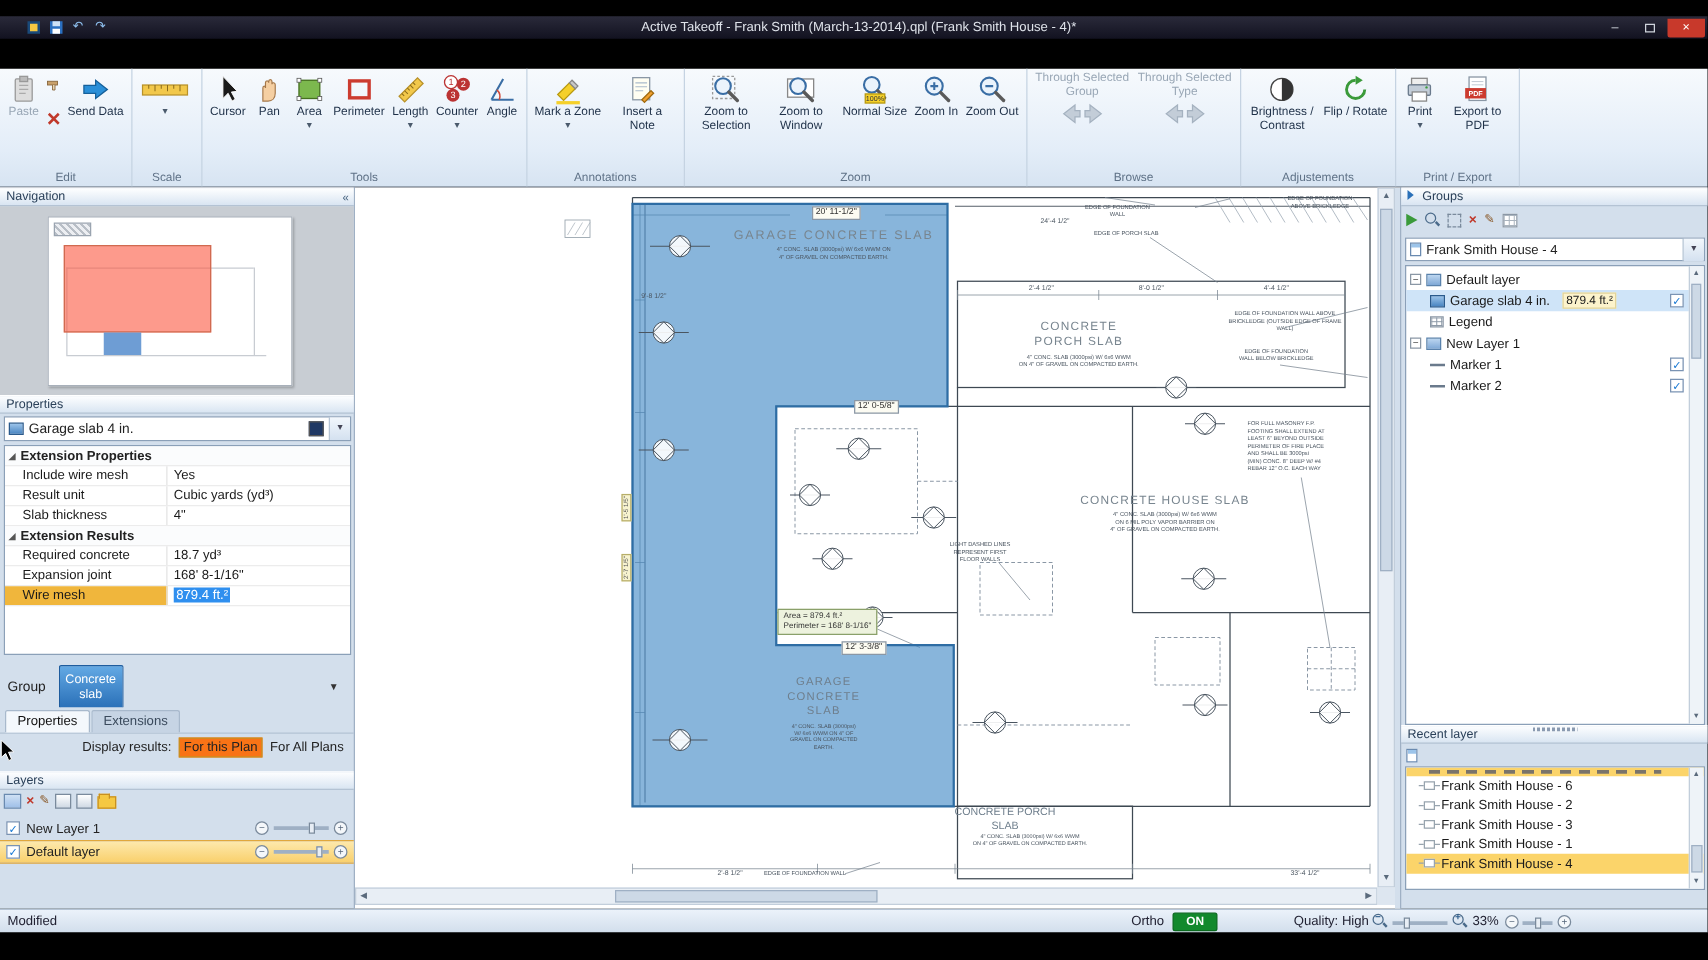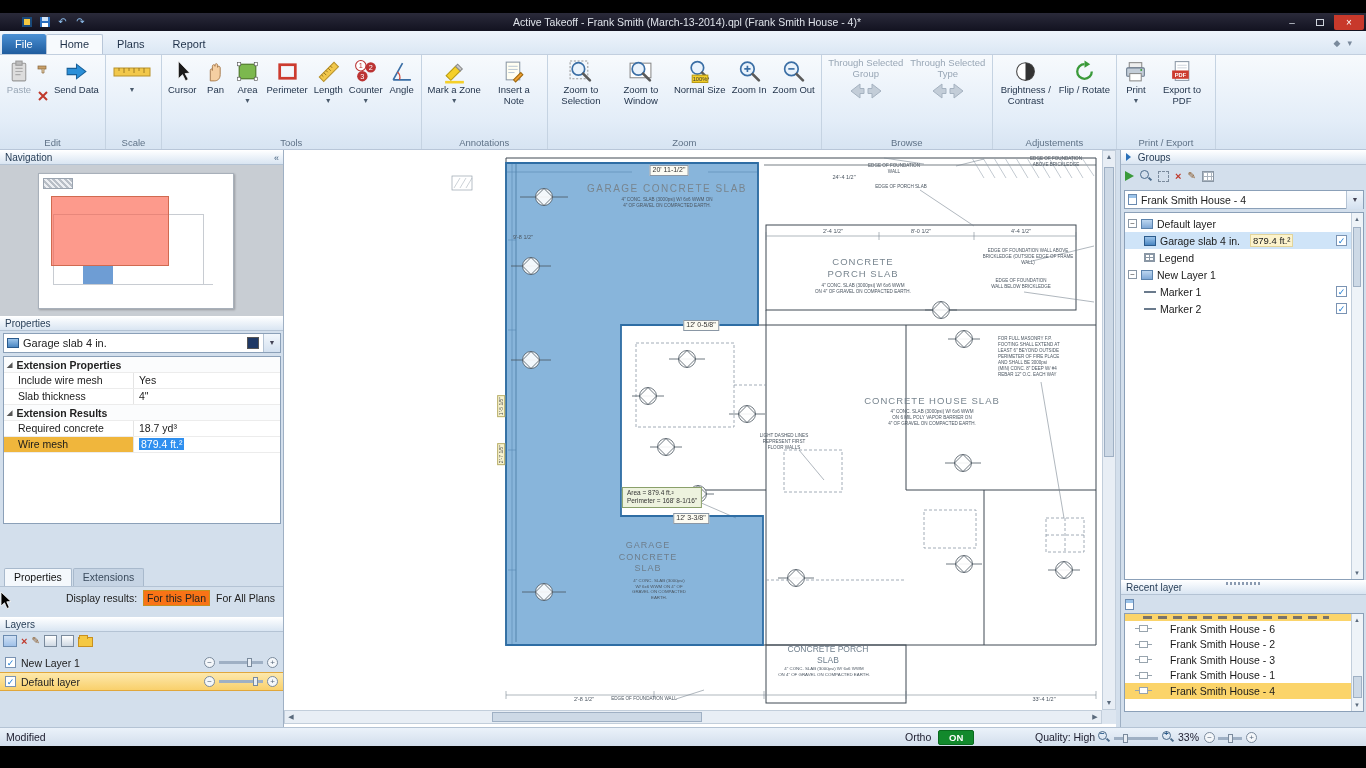--- a/index.html
+++ b/index.html
@@ -115,21 +115,21 @@
 .exp{width:9px;height:9px;border:1px solid #8a97a5;background:#fff;font-size:8px;line-height:7px;text-align:center;color:#444;flex:none}
 .ind{width:12px;flex:none}
 .ico-layer{width:12px;height:10px;background:linear-gradient(#bcd6f0,#7fa8d6);border:1px solid #5a82ac;flex:none}
 .ico-legend{width:11px;height:9px;background-color:#fff;border:1px solid #8a97a5;background-image:linear-gradient(#8a97a5 1px,transparent 1px),linear-gradient(90deg,#8a97a5 1px,transparent 1px);background-size:4px 3px;flex:none}
 .ico-marker{width:12px;height:2px;background:#6a7a8c;flex:none}
 .tval{background:#fcf3cc;border:1px solid #e2d49a;padding:0 2px;font-size:9.5px;margin-left:6px}
 .tcb{margin-left:auto;margin-right:16px}
 .tree-scroll{position:absolute;right:0;top:0;bottom:0;width:12px;background:#eef3f8;border-left:1px solid #c2cedb}
 .recent-tb{position:absolute;top:447px;left:4px;height:15px;display:flex;align-items:center}
 .recent-list{position:absolute;top:463px;left:3px;width:240px;height:99px;background:#fff;border:1px solid #8ba0b8;font-size:10.5px;color:#1a1a1a;overflow:hidden}
-.rrow{display:flex;align-items:center;height:15.5px;gap:22px;padding-left:14px;white-space:nowrap}
+.rrow{display:flex;align-items:center;height:15.5px;gap:5px;padding-left:14px;white-space:nowrap}
 .rrow.sel{background:#fbd46a}
 .ricon{width:9px;height:7px;border:1px solid #98a4ae;background:#fff;position:relative;flex:none}
 .ricon:before,.ricon:after{content:'';position:absolute;top:2px;width:4px;height:1px;background:#98a4ae}
 .ricon:before{left:-5px}.ricon:after{right:-5px}
 .partial{height:7px;background:#fbd46a;position:relative}
 .pdash{position:absolute;left:18px;right:34px;top:2px;height:3px;background:repeating-linear-gradient(90deg,#7a746a 0 9px,transparent 9px 15px)}
 .recent-scroll{position:absolute;right:0;top:0;bottom:0;width:12px;background:#eef3f8;border-left:1px solid #c2cedb}
 .rs-thumb{position:absolute;left:1px;bottom:13px;width:9px;height:22px;background:#cdd9e6;border:1px solid #9fb0c4}
 
 .statusbar{position:absolute;left:0;top:727px;width:1366px;height:19px;background:linear-gradient(#ebf2fa,#d2deec);border-top:1px solid #b4c3d4;font-size:10.5px;color:#223}
@@ -164,30 +164,20 @@
     <div class="tb-title">Active Takeoff - Frank Smith (March-13-2014).qpl (Frank Smith House - 4)*</div>
     <div class="winbtns">
       <div class="winbtn">–</div>
       <div class="winbtn">
           <span class="sq"></span>
         </div>
       <div class="winbtn close">×</div>
     </div>
   </div>
 
-  <div class="menubar">
-    <div class="mtab file">File</div>
-    <div class="mtab active">Home</div>
-    <div class="mtab">Plans</div>
-    <div class="mtab">Report</div>
-    <div class="menubar-right">
-      <span>◆</span>
-      <span>▾</span>
-    </div>
-  </div>
 
   <div class="ribbon">
 
     <div class="rgroup" style="min-width:106px">
       <div class="rbtns">
         <div class="rbtn disabled">
           <span class="ric">
               <svg class="ic" viewBox="0 0 24 24">
                 <rect x="5" y="4" width="13" height="17" rx="1" fill="#ddd" stroke="#999"></rect>
                 <rect x="8.5" y="2" width="6" height="4" fill="#bbb" stroke="#999"></rect>
@@ -506,37 +496,50 @@
     <div class="pgrid">
       <div class="psec">
           <span class="tri">◢</span>
           <span>Extension Properties</span>
         </div>
       <div class="prow">
           <span class="pname">Include wire mesh</span>
           <span class="pval">Yes</span>
         </div>
       <div class="prow">
+          <span class="pname">Result unit</span>
+          <span class="pval">Cubic yards (yd³)</span>
+        </div>
+      <div class="prow">
           <span class="pname">Slab thickness</span>
           <span class="pval">4"</span>
         </div>
       <div class="psec">
           <span class="tri">◢</span>
           <span>Extension Results</span>
         </div>
       <div class="prow">
           <span class="pname">Required concrete</span>
           <span class="pval">18.7 yd³</span>
         </div>
+      <div class="prow">
+          <span class="pname">Expansion joint</span>
+          <span class="pval">168' 8-1/16"</span>
+        </div>
       <div class="prow hl">
           <span class="pname">Wire mesh</span>
           <span class="pval"><span class="selval">879.4 ft.²</span></span>
         </div>
     </div>
 
+    <div class="group-row">
+      <span class="group-label">Group</span>
+      <span class="group-tab">Concrete slab</span>
+      <span class="group-dd">▼</span>
+    </div>
 
     <div class="ptabs">
       <span class="ptab active">Properties</span>
       <span class="ptab">Extensions</span>
     </div>
 
     <div class="disp-row">
       <span>Display results:</span>
       <span class="chip">For this Plan</span>
       <span>For All Plans</span>
@@ -709,28 +712,28 @@
     <div class="pl" style="left:648px;top:245px;font-size:9.5px;letter-spacing:1px;color:#78858f">CONCRETE HOUSE SLAB</div>
     <div class="pl" style="left:648px;top:259px;font-size:4.6px">4" CONC. SLAB (3000psi) W/ 6x6 WWM
 ON 6 MIL POLY VAPOR BARRIER ON
 4" OF GRAVEL ON COMPACTED EARTH.</div>
     <div class="dimbox" style="left:417px;top:170px">12' 0-5/8"</div>
     <div class="dimbox" style="left:407px;top:363px">12' 3-3/8"</div>
     <div class="areabox" style="left:378px;top:337px">
       <div>Area = 879.4 ft.²</div>
       <div>Perimeter = 168' 8-1/16"</div>
     </div>
-    <div class="pl" style="left:364px;top:390px;font-size:9px;letter-spacing:1px;color:#6e7e8c">GARAGE
+    <div class="pl" style="left:375px;top:390px;font-size:9px;letter-spacing:1px;color:#6e7e8c">GARAGE
 CONCRETE
 SLAB</div>
     <div class="pl" style="left:375px;top:428px;font-size:4.4px">4" CONC. SLAB (3000psi)
 W/ 6x6 WWM ON 4" OF
 GRAVEL ON COMPACTED
 EARTH.</div>
-    <div class="pl" style="left:544px;top:494px;font-size:8.5px;color:#6e7e8c">CONCRETE PORCH
+    <div class="pl" style="left:520px;top:494px;font-size:8.5px;color:#6e7e8c">CONCRETE PORCH
 SLAB</div>
     <div class="pl" style="left:540px;top:516px;font-size:4.4px">4" CONC. SLAB (3000psi) W/ 6x6 WWM
 ON 4" OF GRAVEL ON COMPACTED EARTH.</div>
     <div class="pl" style="left:500px;top:283px;font-size:4.6px">LIGHT DASHED LINES
 REPRESENT FIRST
 FLOOR WALLS</div>
     <div class="pl" style="left:772px;top:6px;font-size:4.6px">EDGE OF FOUNDATION
 ABOVE BRICKLEDGE</div>
     <div class="pl" style="left:610px;top:13px;font-size:4.6px">EDGE OF FOUNDATION
 WALL</div>

